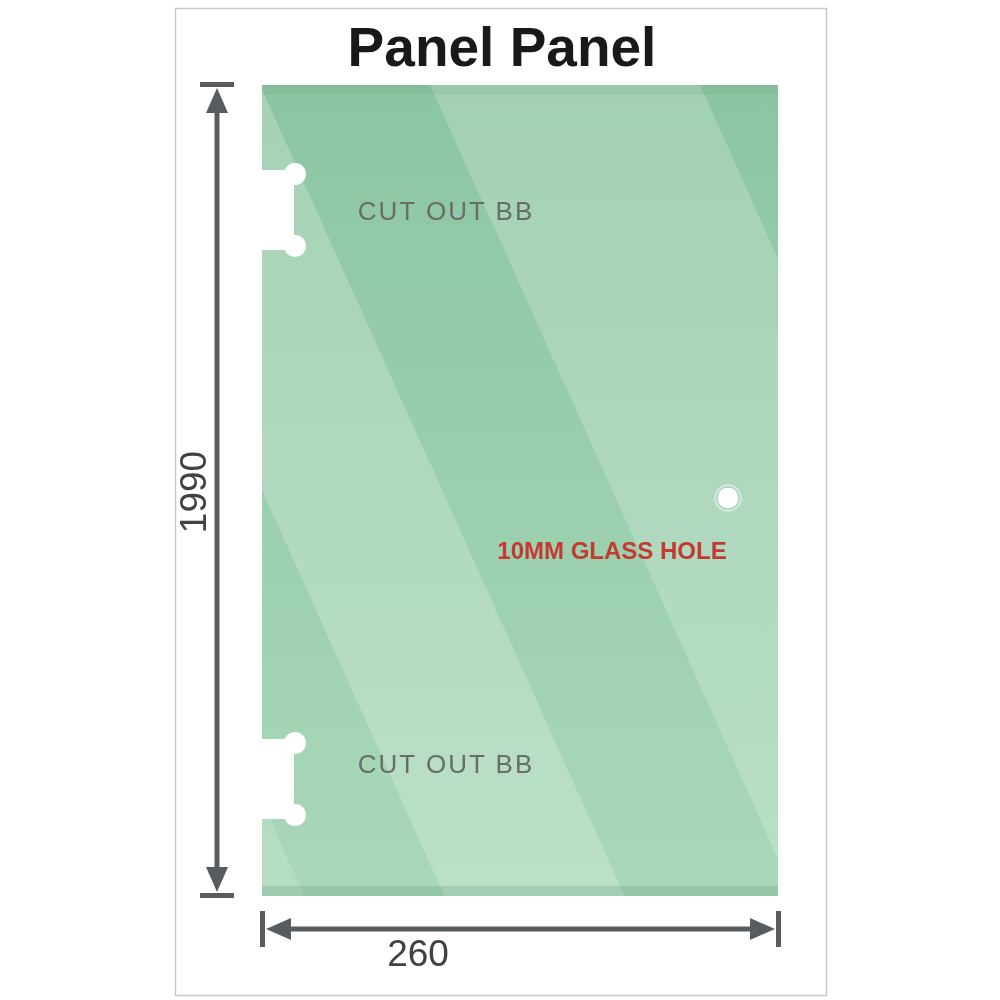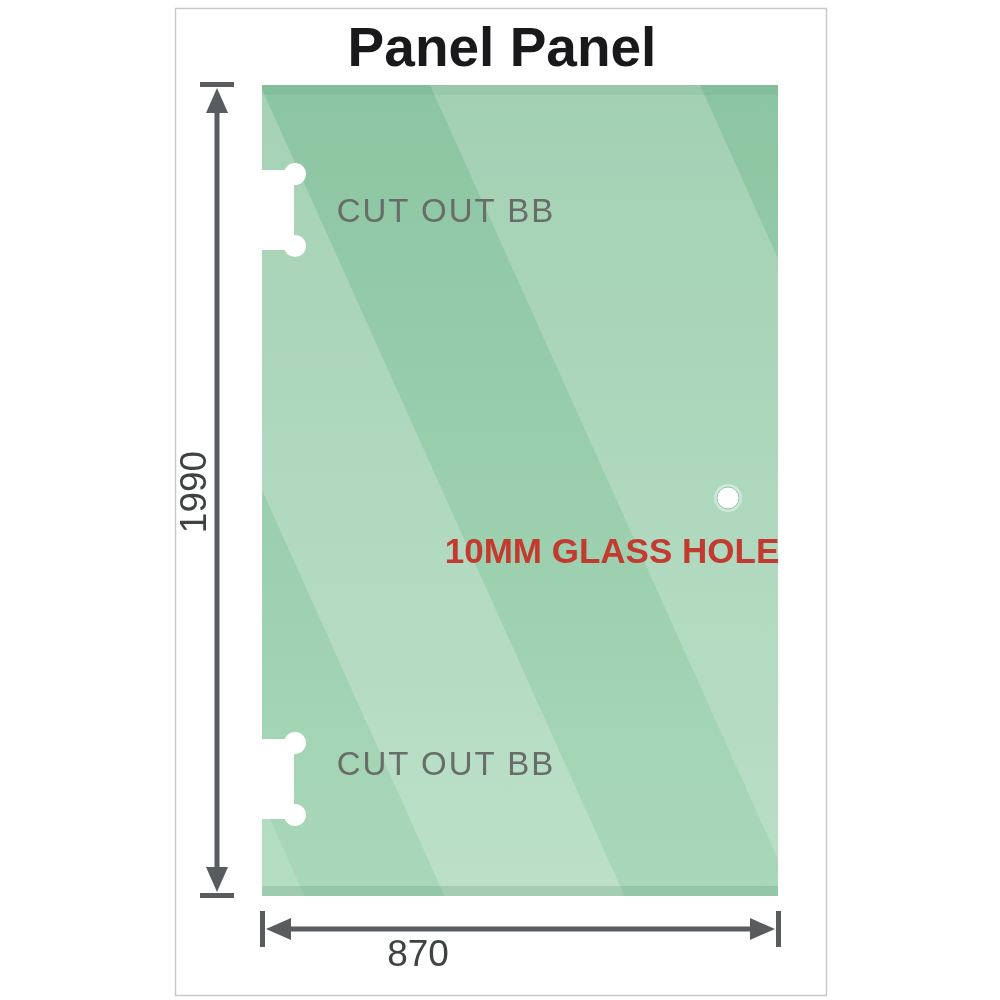--- a/index.html
+++ b/index.html
@@ -12,27 +12,27 @@
     overflow: hidden;
   }
   #diagram-svg { position: absolute; left: 0; top: 0; }
   .txt { position: absolute; transform: translate(-50%, -50%); white-space: nowrap; }
   .title {
     left: 502px; top: 47px;
     font-size: 55px; font-weight: bold; color: #19191b;
     letter-spacing: 0px;
   }
   .cutout-label {
-    font-size: 33px; color: #686d6a; letter-spacing: 2px; font-weight: normal;
+    font-size: 26px; color: #686d6a; letter-spacing: 2px; font-weight: normal;
   }
   .cutout-label.top { left: 446px; top: 211px; }
   .cutout-label.bottom { left: 446px; top: 764px; }
   .hole-label {
     left: 612px; top: 551px;
-    font-size: 35px; font-weight: bold; color: #c23a30;
+    font-size: 24px; font-weight: bold; color: #c23a30;
   }
   .dim-label { font-size: 37px; color: #3e4341; }
   .dim-label.height {
     left: 194px; top: 492px;
     transform: translate(-50%, -50%) rotate(-90deg);
   }
   .dim-label.width { left: 418px; top: 954px; }
 </style>
 </head>
 <body>
@@ -102,15 +102,15 @@
   <div class="txt title">Panel Panel</div>
 
   <div class="txt cutout-label top">CUT OUT BB</div>
 
   <div class="txt cutout-label bottom">CUT OUT BB</div>
 
   <div class="txt hole-label">10MM GLASS HOLE</div>
 
   <div class="txt dim-label height">1990</div>
 
-  <div class="txt dim-label width">870</div>
+  <div class="txt dim-label width">260</div>
 
 </div>
 
 </body></html>

